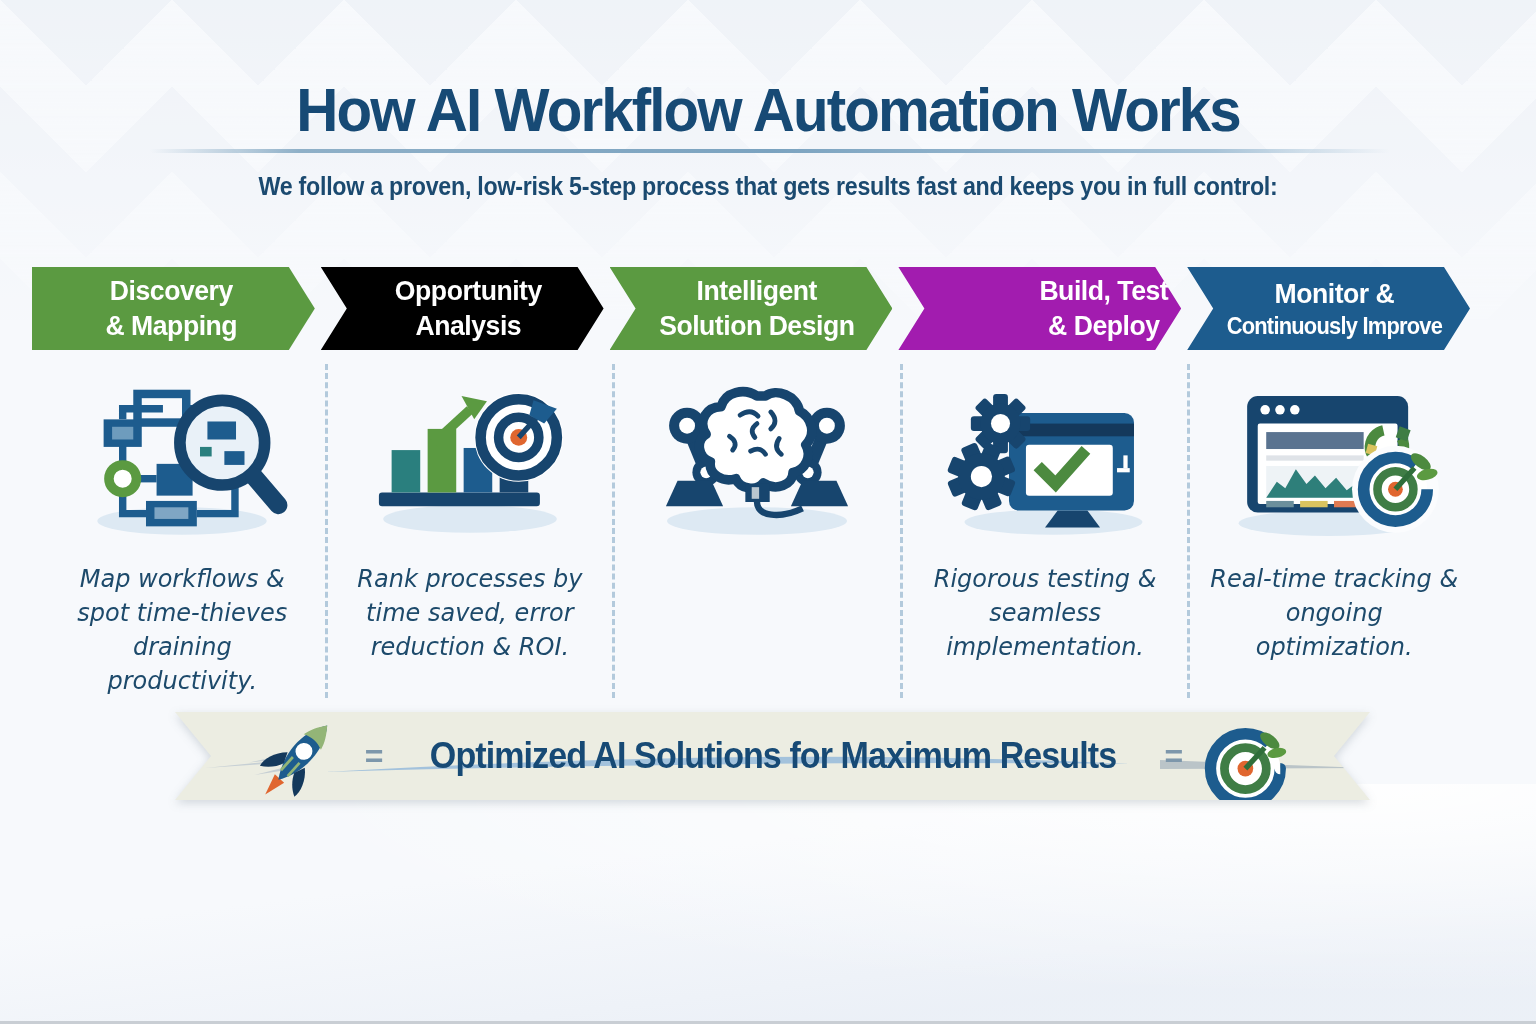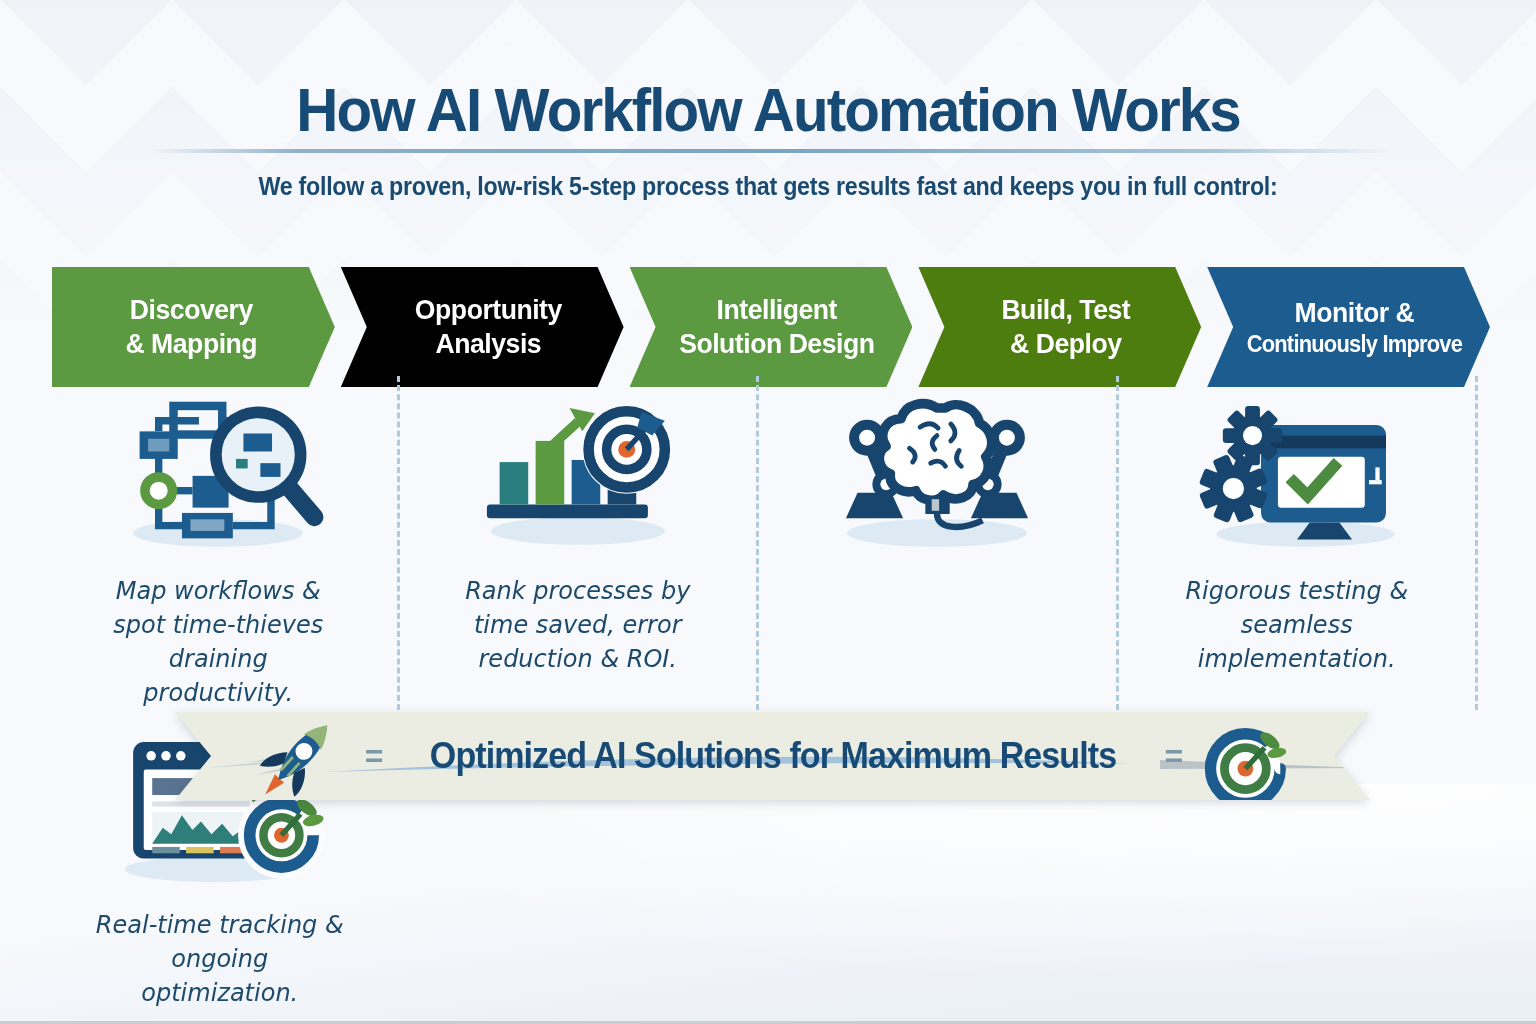--- a/index.html
+++ b/index.html
@@ -47,41 +47,41 @@
   .page-subtitle {
     position:absolute; top:172px; left:0; width:100%;
     text-align:center; color:#1b4a70; font-weight:bold;
     font-size:25px; letter-spacing:-.3px;
     transform:scaleX(.93); transform-origin:center;
     white-space:nowrap;
   }
 
   
   .chevrons {
-    position:absolute; top:267px; left:52px; width:1438px; height:120px;
+    position:absolute; top:267px; left:32px; width:1438px; height:83px;
     display:flex; gap:6px;
   }
   .chev {
     flex:1 1 0; position:relative; color:#fff;
     display:flex; align-items:center; justify-content:center;
     clip-path:polygon(0 0, calc(100% - 26px) 0, 100% 50%, calc(100% - 26px) 100%, 0 100%, 26px 50%);
     filter:drop-shadow(0 2px 2px rgba(20,50,80,.25));
   }
   .chev--first {
     clip-path:polygon(0 0, calc(100% - 26px) 0, 100% 50%, calc(100% - 26px) 100%, 0 100%);
   }
   .chev-label { text-align:center; line-height:1.22; padding:0 10px 0 22px; }
   .chev--first .chev-label { padding-left:6px; }
   .chev-label span { display:block; font-weight:bold; font-size:28px; letter-spacing:-.5px; transform:scaleX(.95); }
   .chev:nth-child(5) .chev-label .l2 { font-size:23px; letter-spacing:-.8px; }
 
   
   .columns {
-    position:absolute; top:376px; left:40px; width:1438px; height:308px;
-    display:grid; grid-template-columns:repeat(4,1fr);
+    position:absolute; top:364px; left:40px; width:1438px; height:308px;
+    display:grid; grid-template-columns:repeat(5,1fr);
   }
   .col { position:relative; padding-top:4px; }
   .col:not(:last-child) { border-right:3px dashed #b3cadc; }
   .icon-box { height:178px; display:flex; align-items:center; justify-content:center; }
   .desc {
     margin:16px auto 0; max-width:252px; text-align:center;
     font-style:italic; font-size:24px; line-height:1.42; color:#1d4a6b;
     font-family:"DejaVu Sans", sans-serif;
   }
 
@@ -130,21 +130,21 @@
         <span class="l1">Opportunity</span>
         <span class="l2">Analysis</span>
       </div>
     </div>
     <div class="chev" style="background-color: rgb(91, 154, 65);">
       <div class="chev-label">
         <span class="l1">Intelligent</span>
         <span class="l2">Solution Design</span>
       </div>
     </div>
-    <div class="chev" style="background-color: #4d7c0f;">
+    <div class="chev" style="background-color: #a21caf; justify-content: flex-end;">
       <div class="chev-label">
         <span class="l1">Build, Test</span>
         <span class="l2">&amp; Deploy</span>
       </div>
     </div>
     <div class="chev" style="background-color: rgb(29, 92, 142); align-items: center;">
       <div class="chev-label">
         <span class="l1">Monitor &amp;</span>
         <span class="l2">Continuously Improve</span>
       </div>

